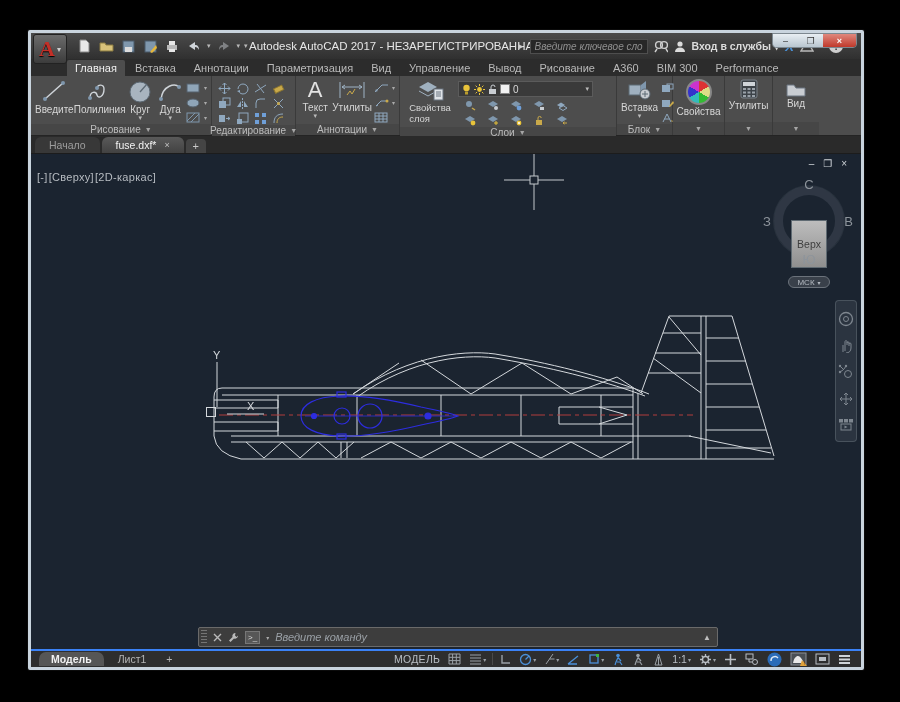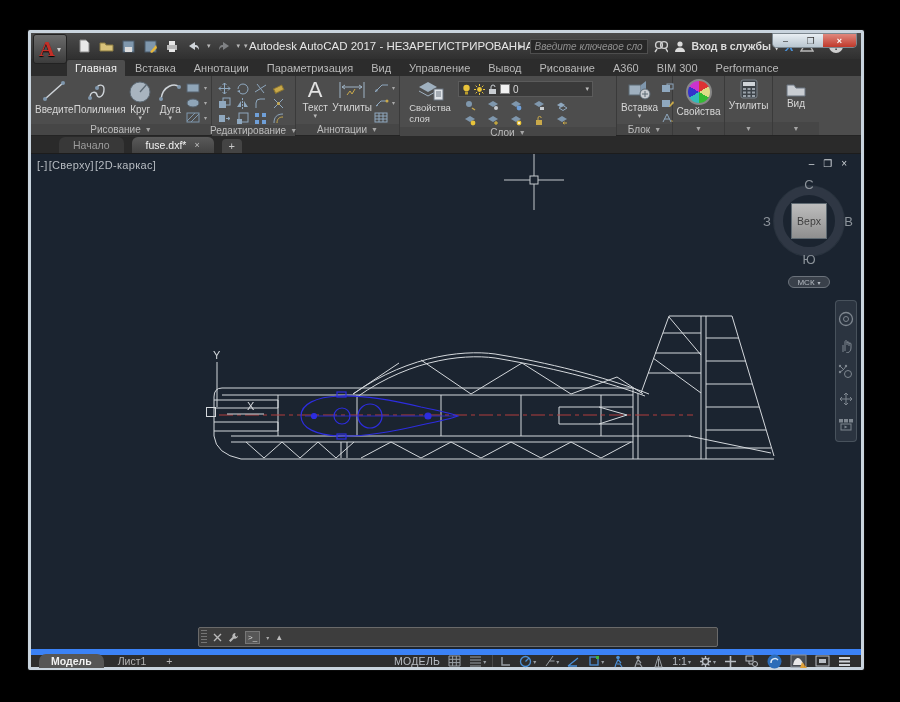--- a/index.html
+++ b/index.html
@@ -62,38 +62,38 @@
   .grid12 { display:grid; grid-template-columns:repeat(4,17px); grid-auto-rows:14px; gap:1px; padding-top:2px; }
   .gcell { display:flex; align-items:center; justify-content:center; }
   .layercombo { width:135px; height:16px; background:#3a3a3a; border:1px solid #5b5b5b;
     display:flex; align-items:center; gap:3px; padding:0 3px; color:#d8d8d8; font-size:10px; }
   .layercombo .cdd { margin-left:auto; font-size:7px; color:#bbb; }
   .colorwheel { width:26px; height:26px; border-radius:50%;
     background:conic-gradient(#d33 0 60deg,#dd8 60deg 120deg,#3b3 120deg 180deg,#3bb 180deg 240deg,#33c 240deg 300deg,#c3c 300deg 360deg);
     border:2px solid #888; }
   
   .ftabs { height:18px; flex:0 0 18px; background:#2a2a2a; display:flex; align-items:flex-end;
-    padding-left:28px; gap:8px; border-bottom:1px solid #1c1c1c; }
+    padding-left:4px; gap:2px; border-bottom:1px solid #1c1c1c; }
   .ftab { height:16px; padding:0 14px; display:flex; align-items:center; gap:8px;
     font-size:10.5px; border-radius:6px 6px 0 0; }
   .ftab.inactive { background:#383838; color:#9d9d9d; }
   .ftab.active { background:linear-gradient(#5a5a5a,#424242); color:#f2f2f2; }
   .ftab .x { color:#c3c3c3; font-size:9px; }
   .ftab-add { width:20px; height:14px; background:#444; border-radius:4px 4px 0 0;
     color:#c9c9c9; font-size:11px; display:flex; align-items:center; justify-content:center; }
   
   .canvas { position:relative; flex:1; background:#1b2430; overflow:hidden; }
-  .vplabel { position:absolute; left:6px; top:5px; color:#b7bcc2; font-size:11px; letter-spacing:.3px; }
+  .vplabel { position:absolute; left:6px; top:17px; color:#b7bcc2; font-size:11px; letter-spacing:.3px; }
   .vplabel span { margin-right:1px; }
   .vpctl { position:absolute; right:14px; top:4px; color:#cfd4d9; font-size:10px;
     display:flex; gap:9px; }
   .cube { position:absolute; left:736px; top:25px; width:84px; height:84px; }
   .cube .ring { position:absolute; left:7px; top:7px; width:70px; height:70px; border-radius:50%;
     border:9px solid rgba(170,180,190,0.14); box-shadow:0 0 0 1px rgba(170,180,190,0.10); }
-  .cube .face { position:absolute; left:24px; top:24px; width:36px; height:36px;
+  .cube .face { position:absolute; left:24px; top:41px; width:36px; height:48px;
     background:linear-gradient(#bdbdbd,#8f8f8f); border:1px solid #5f6a72;
     display:flex; align-items:center; justify-content:center; color:#3e3e3e; font-size:10.5px; }
   .cube .pt { position:absolute; color:#8d949b; font-size:13px; }
   .cube .n { left:50%; top:-2px; transform:translateX(-50%); }
   .cube .s { left:50%; bottom:-4px; transform:translateX(-50%); }
   .cube .w { left:-4px; top:50%; transform:translateY(-50%); }
   .cube .e { right:-2px; top:50%; transform:translateY(-50%); }
   .wcsbtn { position:absolute; left:757px; top:122px; width:42px; height:12px;
     background:#39404a; border:1px solid #6b727b; border-radius:6px;
     color:#b4bac2; font-size:8px; display:flex; align-items:center; justify-content:center; gap:3px; }
@@ -105,21 +105,21 @@
     background:#3d3d3d; border:1px solid #6a6a6a; border-radius:2px;
     display:flex; align-items:center; gap:6px; padding:0 6px 0 2px; }
   .cmdgrip { width:6px; height:14px;
     background:repeating-linear-gradient(#9a9a9a 0 1px, transparent 1px 3px); opacity:.6; }
   .cmdbar input { flex:1; background:transparent; border:none; outline:none;
     color:#cfcfcf; font-size:11px; }
   .cmdbar input::placeholder { font-style:italic; color:#9aa0a6; }
   .cmdup { color:#bdbdbd; font-size:8px; }
   
   .status { height:18px; flex:0 0 18px; background:#2e2e2e; display:flex; align-items:center;
-    border-top:6px solid #3b82f6; font-size:10.5px; color:#cfcfcf; }
+    border-top:2px solid #3b82f6; font-size:10.5px; color:#cfcfcf; }
   .ltabs { display:flex; align-items:center; gap:2px; margin-left:8px; }
   .ltab { padding:1px 12px; border-radius:7px 7px 0 0; color:#b5b5b5; }
   .ltab.active { background:#565656; color:#f1f1f1; font-weight:bold; }
   .ltab-add { color:#b5b5b5; padding:0 6px; }
   .sright { margin-left:auto; margin-right:8px; display:flex; align-items:center; gap:4px; }
   .sbtn { height:15px; min-width:16px; padding:0 2px; display:flex; align-items:center;
     justify-content:center; gap:1px; color:#b9bec4; }
   .sbtn .dd { font-size:6px; color:#9aa0a6; }
   .sbtn.blue { color:#4a90d9; }
   .sdiv { width:1px; height:12px; background:#4a4a4a; }
@@ -747,20 +747,21 @@
     <div class="cmdbar">
       <span class="cmdgrip"></span>
       <svg width="9" height="9">
           <path d="M1 1l7 7M8 1L1 8" stroke="#b9b9b9" stroke-width="1.4"></path>
         </svg>
       <svg width="11" height="11">
           <path d="M7.5 1a3 3 0 0 0-3 4L1 8.5 2.5 10 6 6.5a3 3 0 0 0 4-3L8.5 5 7 3.5z" fill="#b9b9b9"></path>
         </svg>
       <span style="background:#575757;border:1px solid #777;color:#ddd;font-size:8px;padding:0 2px;line-height:11px">&gt;_</span>
       <span class="sdd">▾</span>
+      <input placeholder="Введите команду" style="">
       <span class="cmdup">▲</span>
     </div>
   </div>
 
   <div class="status">
     <div class="ltabs">
       <span class="ltab active">Модель</span>
       <span class="ltab">Лист1</span>
       <span class="ltab-add">+</span>
     </div>

